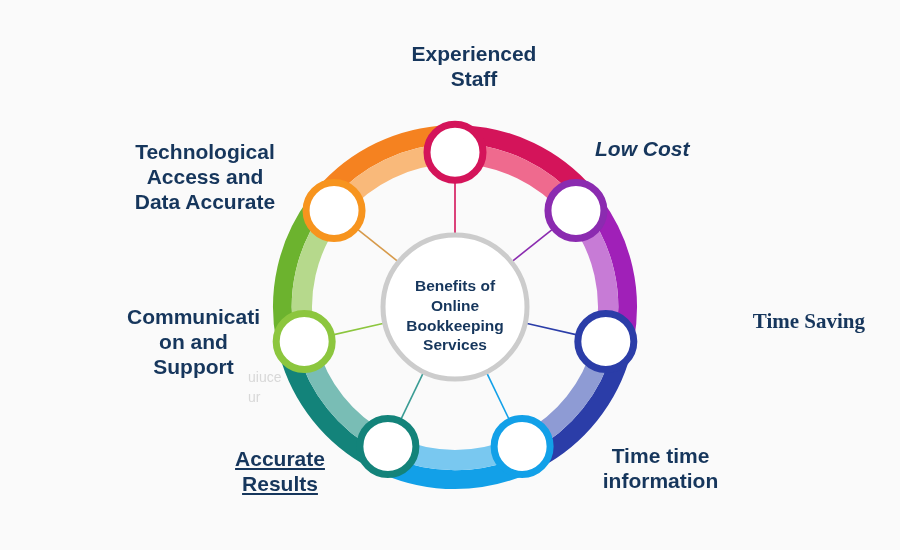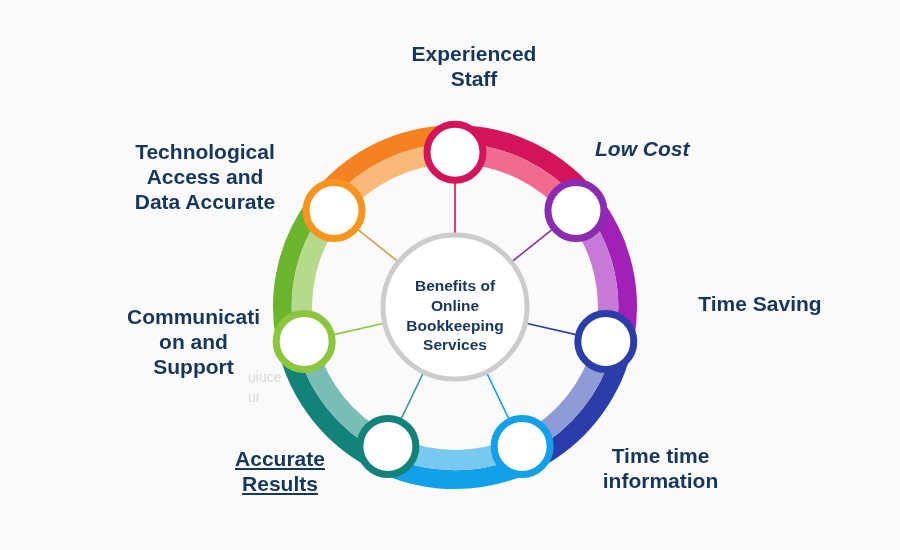--- a/index.html
+++ b/index.html
@@ -25,21 +25,21 @@
     position: absolute;
     color: #16365c;
     font-weight: bold;
     font-size: 21px;
     line-height: 1.18;
     text-align: center;
     white-space: pre-line;
   }
   #label-experienced-staff { left: 364px; top: 42px; width: 220px; }
   #label-low-cost         { left: 595px; top: 137px; width: 180px; text-align: left; font-style: italic;}
-  #label-time-saving      { left: 655px; top: 292px; width: 210px; text-align: center;}
+  #label-time-saving      { left: 655px; top: 309px; width: 210px; text-align: right; font-family: Liberation Serif, serif;}
   #label-real-time        { left: 548px; top: 444px; width: 225px; }
   #label-accurate-results { left: 185px; top: 447px; width: 190px; text-decoration: underline; }
   #label-communication    { left: 96px;  top: 305px; width: 195px; }
   #label-technological    { left: 105px; top: 140px; width: 200px; }
 
   .center-text {
     position: absolute;
     left: 385px;
     top: 252px;
     width: 140px;

